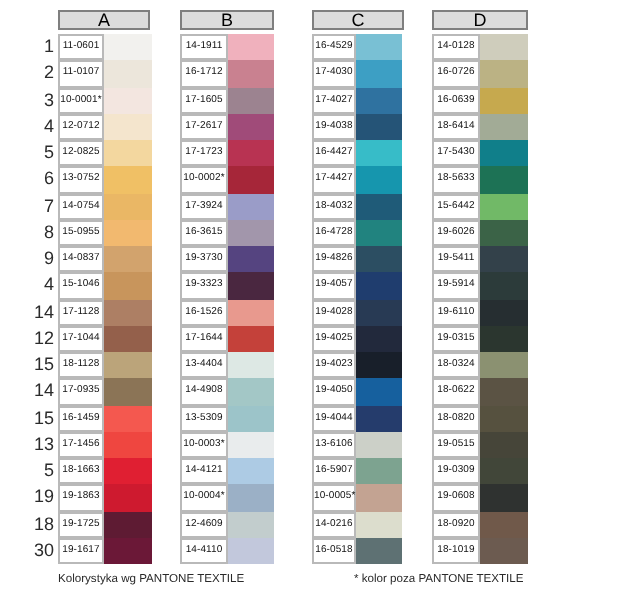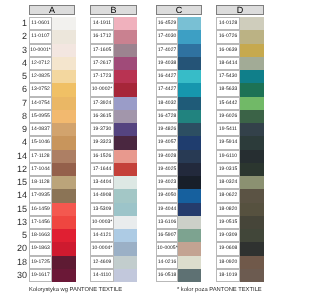--- a/index.html
+++ b/index.html
@@ -43,21 +43,21 @@
         <div class="num">8</div>
         <div class="num">9</div>
         <div class="num">4</div>
         <div class="num">14</div>
         <div class="num">12</div>
         <div class="num">15</div>
         <div class="num">14</div>
         <div class="num">15</div>
         <div class="num">13</div>
         <div class="num">5</div>
-        <div class="num">20</div>
+        <div class="num">19</div>
         <div class="num">18</div>
         <div class="num">30</div>
       </div>
       <div class="colblk" style="left: 29px;">
         <div class="cell">
           <div class="codebox" style="width: 23px;">11-0601</div>
           <div class="swatch" style="background: rgb(242, 241, 238); width: 24px;"></div>
         </div>
         <div class="cell">
           <div class="codebox" style="width: 23px;">11-0107</div>

